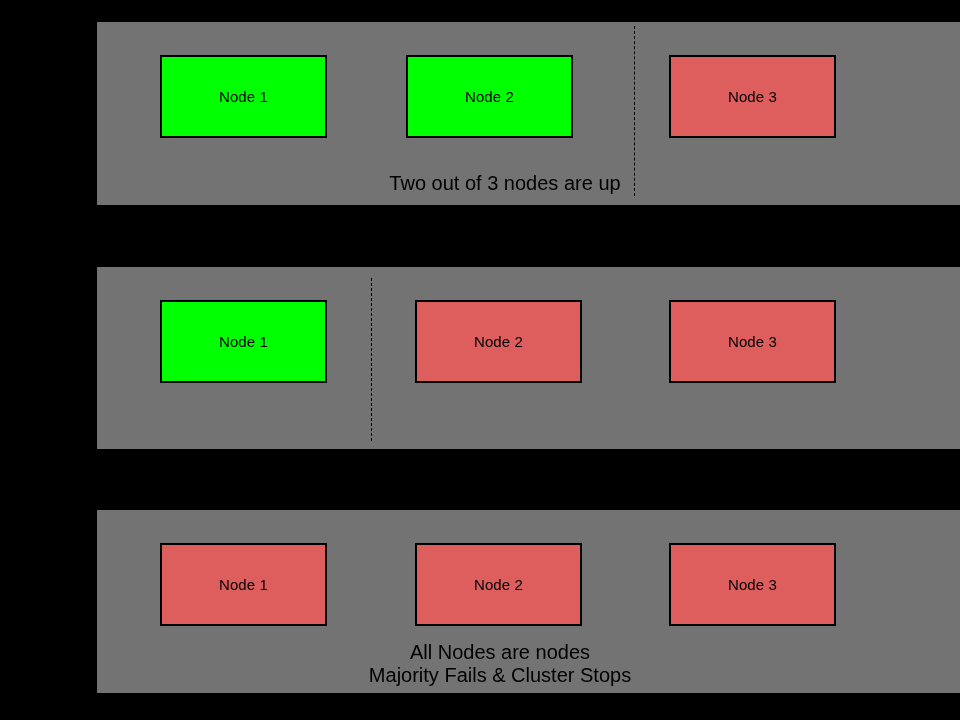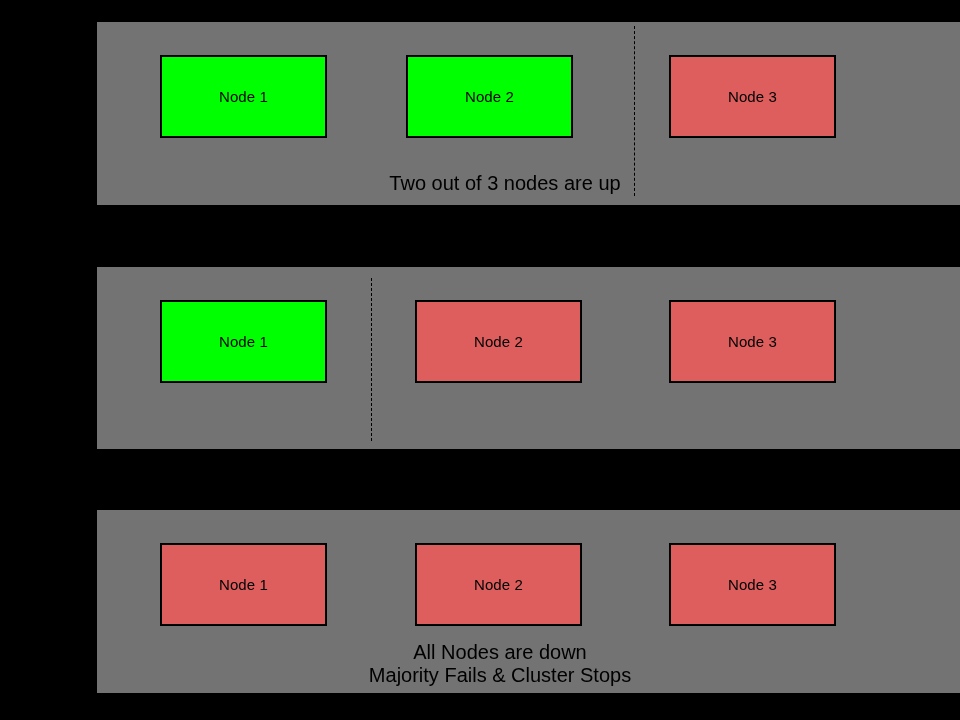--- a/index.html
+++ b/index.html
@@ -130,18 +130,18 @@
 
     <div class="node-box" style="left:318px; top:33px; background:#de5e5e;">
       <span class="node-label">Node 2</span>
     </div>
 
     <div class="node-box" style="left:572px; top:33px; background:#de5e5e;">
       <span class="node-label">Node 3</span>
     </div>
 
     <div class="caption cap-center" style="left:238px; top:131px; width:330px;">
-      <span class="cap-line">All Nodes are down</span>
+      <span class="cap-line">All Nodes are nodes</span>
       <span class="cap-line">Majority Fails &amp; Cluster Stops</span>
     </div>
   </div>
 
 </div>
 
 </body></html>

